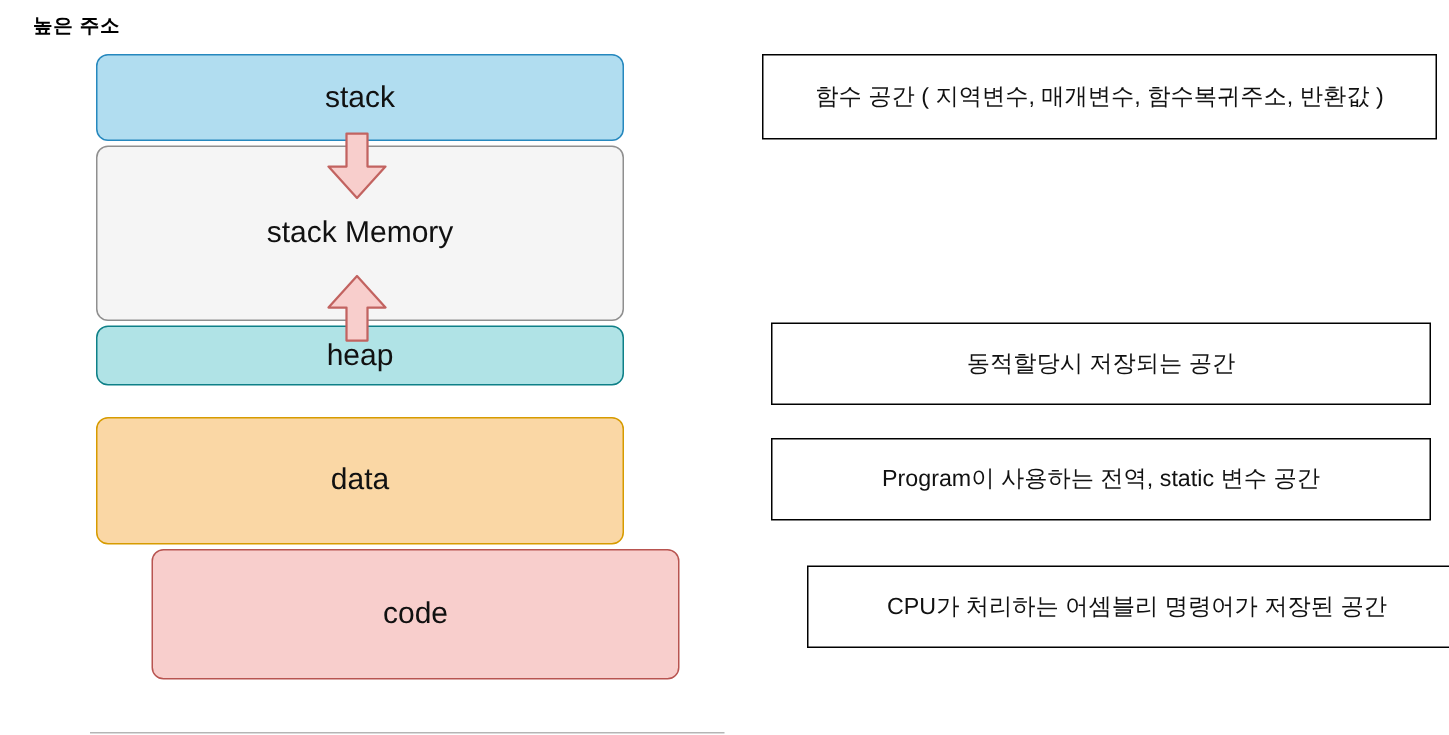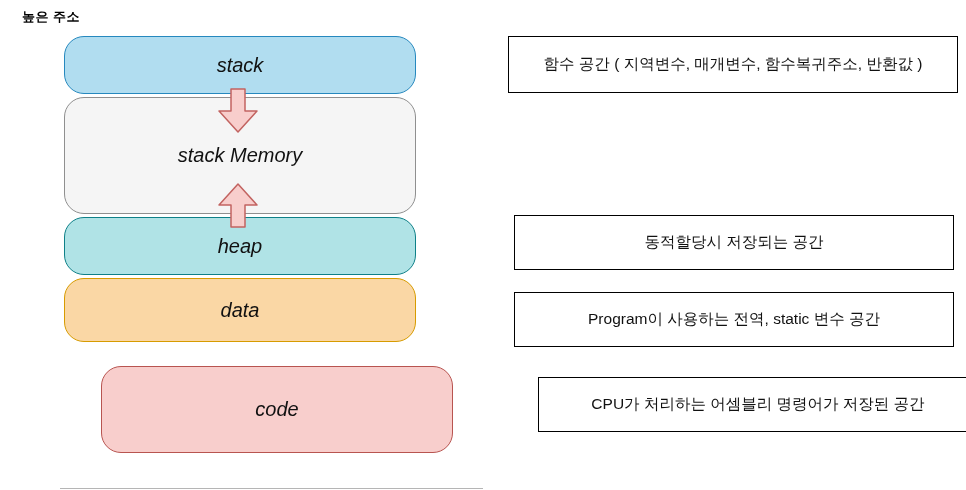--- a/index.html
+++ b/index.html
@@ -23,34 +23,33 @@
     color: #000;
     letter-spacing: 0.5px;
   }
   .addr-label.high { left: 12px; top: 8px; margin-left: 10px; }
 
   .mem-block {
     position: absolute;
     left: 64px;
     width: 352px;
     border: 1px solid #000;
-    border-radius: 20px;
+    border-radius: 8px;
     box-sizing: border-box;
     display: flex;
     align-items: center;
     justify-content: center;
     font-size: 20px;
     color: #111;
     z-index: 1;
-    font-style: italic;
   }
   .mem-block.stack  { top: 36px;  height: 58px; }
   .mem-block.unused { top: 97px;  height: 117px; }
-  .mem-block.heap   { top: 217px; height: 58px; }
-  .mem-block.data   { top: 278px; height: 64px; }
+  .mem-block.heap   { top: 217px; height: 40px; }
+  .mem-block.data   { top: 278px; height: 85px; }
   .mem-block.code   { top: 366px; height: 87px; margin-left: 37px; }
 
   .annotation-box {
     position: absolute;
     border: 1px solid #000;
     background: #ffffff;
     box-sizing: border-box;
     display: flex;
     align-items: center;
     justify-content: center;

